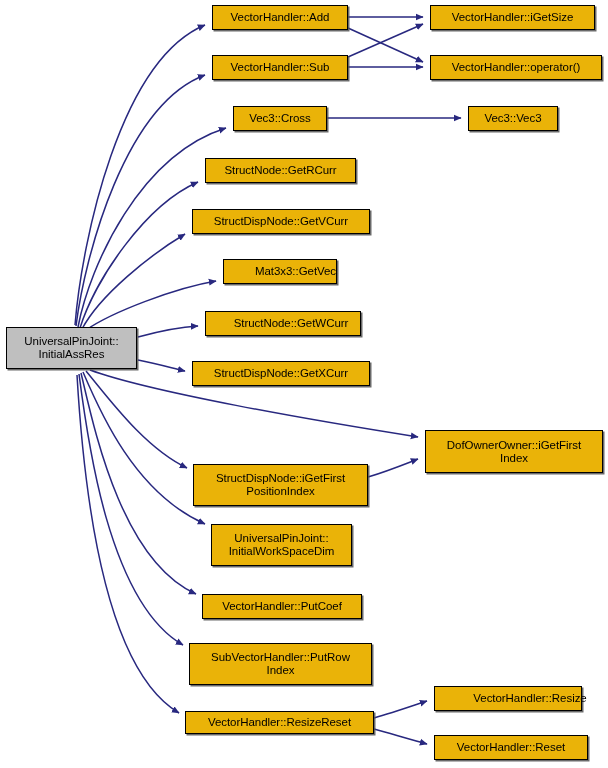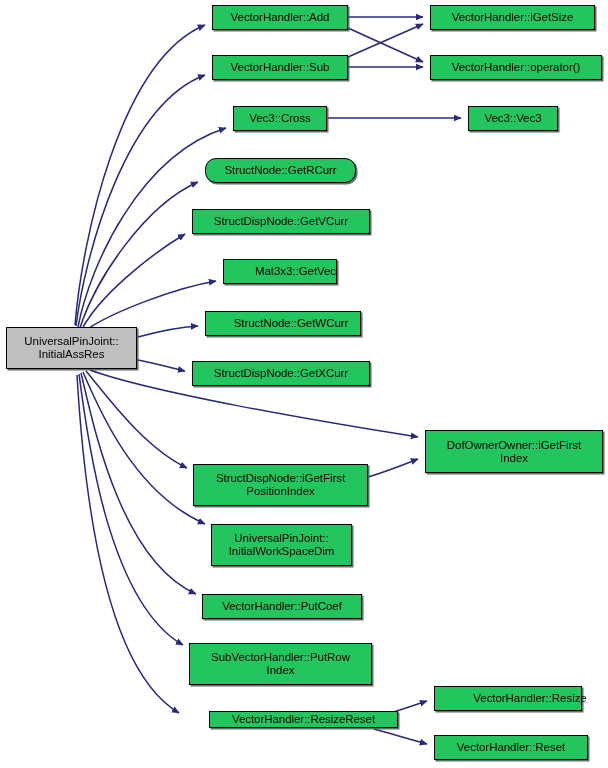--- a/index.html
+++ b/index.html
@@ -28,21 +28,21 @@
     position: absolute;
     left: 0;
     top: 0;
     width: 608px;
     height: 768px;
   }
   .node {
     position: absolute;
     box-sizing: border-box;
     border: 1px solid #000000;
-    background: #22c55e;
+    background: #eab308;
     color: #000000;
     font-size: 11.5px;
     line-height: 13px;
     text-align: center;
     display: flex;
     align-items: center;
     justify-content: center;
     box-shadow: 1.5px 1.5px 0 0 rgba(80,80,80,0.85);
     white-space: pre-line;
     letter-spacing: -0.05px;
@@ -92,31 +92,31 @@
   </svg>
   <div id="node-layer">
       <div class="node root" style="left: 6px; top: 327px; width: 131px; height: 42px;"><span class="node-label">UniversalPinJoint::
 InitialAssRes</span></div>
       <div class="node" style="left: 212px; top: 5px; width: 136px; height: 25px;"><span class="node-label">VectorHandler::Add</span></div>
       <div class="node" style="left: 212px; top: 55px; width: 136px; height: 25px;"><span class="node-label">VectorHandler::Sub</span></div>
       <div class="node" style="left: 430px; top: 5px; width: 165px; height: 25px;"><span class="node-label">VectorHandler::iGetSize</span></div>
       <div class="node" style="left: 430px; top: 55px; width: 172px; height: 25px;"><span class="node-label">VectorHandler::operator()</span></div>
       <div class="node" style="left: 233px; top: 106px; width: 94px; height: 25px;"><span class="node-label">Vec3::Cross</span></div>
       <div class="node" style="left: 468px; top: 106px; width: 90px; height: 25px;"><span class="node-label">Vec3::Vec3</span></div>
-      <div class="node" style="left: 205px; top: 158px; width: 151px; height: 25px; border-radius: 11px;"><span class="node-label">StructNode::GetRCurr</span></div>
+      <div class="node" style="left: 205px; top: 158px; width: 151px; height: 25px;"><span class="node-label">StructNode::GetRCurr</span></div>
       <div class="node" style="left: 192px; top: 209px; width: 178px; height: 25px;"><span class="node-label">StructDispNode::GetVCurr</span></div>
       <div class="node" style="left: 223px; top: 259px; width: 114px; height: 25px; padding-left: 31px;"><span class="node-label">Mat3x3::GetVec</span></div>
       <div class="node" style="left: 205px; top: 311px; width: 156px; height: 25px; padding-left: 16px;"><span class="node-label">StructNode::GetWCurr</span></div>
       <div class="node" style="left: 192px; top: 361px; width: 178px; height: 25px;"><span class="node-label">StructDispNode::GetXCurr</span></div>
       <div class="node" style="left: 425px; top: 430px; width: 178px; height: 43px;"><span class="node-label">DofOwnerOwner::iGetFirst
 Index</span></div>
       <div class="node" style="left: 193px; top: 464px; width: 175px; height: 42px;"><span class="node-label">StructDispNode::iGetFirst
 PositionIndex</span></div>
       <div class="node" style="left: 211px; top: 524px; width: 141px; height: 42px;"><span class="node-label">UniversalPinJoint::
 InitialWorkSpaceDim</span></div>
       <div class="node" style="left: 202px; top: 594px; width: 160px; height: 25px; text-align: right;"><span class="node-label">VectorHandler::PutCoef</span></div>
       <div class="node" style="left: 189px; top: 643px; width: 183px; height: 42px;"><span class="node-label">SubVectorHandler::PutRow
 Index</span></div>
-      <div class="node" style="left: 185px; top: 711px; width: 189px; height: 17px; margin-left: 24px;"><span class="node-label">VectorHandler::ResizeReset</span></div>
+      <div class="node" style="left: 185px; top: 711px; width: 189px; height: 23px;"><span class="node-label">VectorHandler::ResizeReset</span></div>
       <div class="node" style="left: 434px; top: 686px; width: 148px; height: 25px; padding-left: 44px;"><span class="node-label">VectorHandler::Resize</span></div>
       <div class="node" style="left: 434px; top: 735px; width: 154px; height: 25px;"><span class="node-label">VectorHandler::Reset</span></div>
     </div>
 </div>
 
 </body></html>

